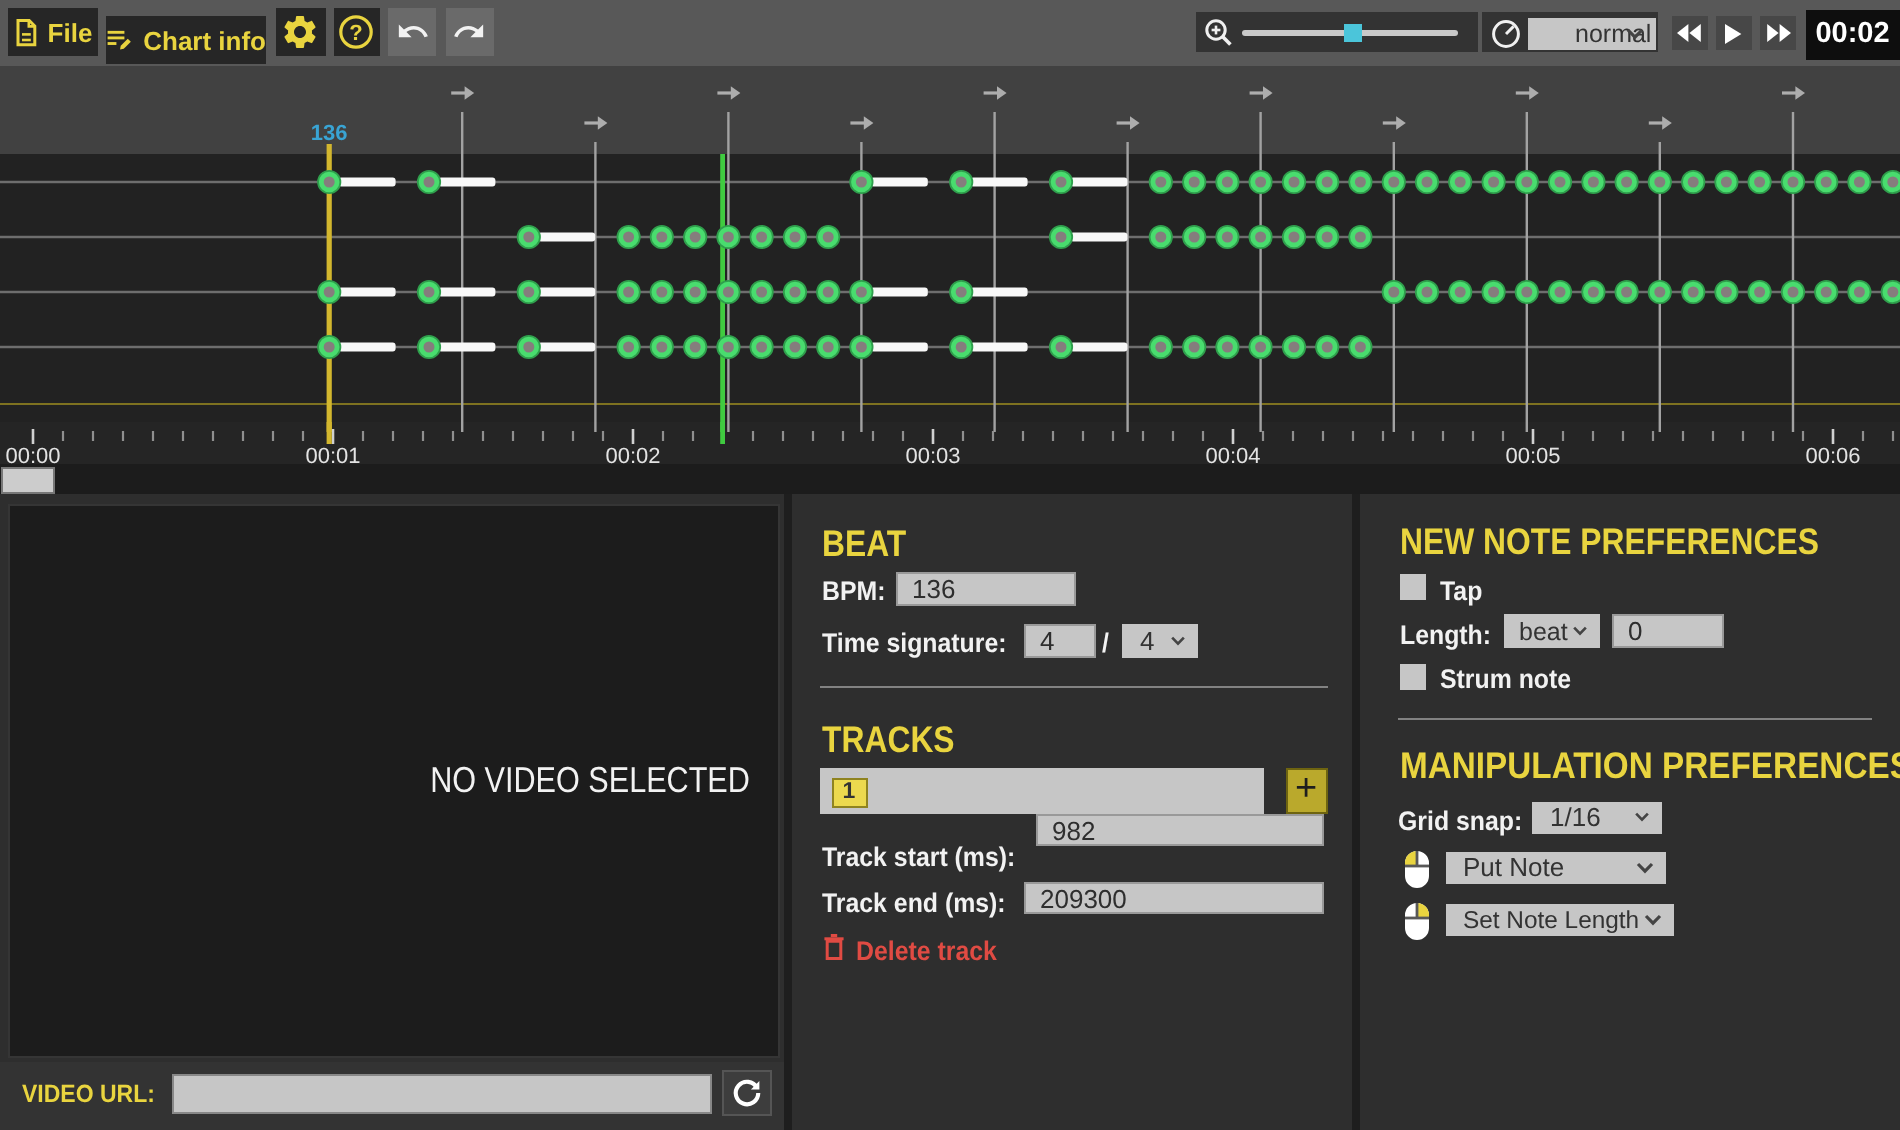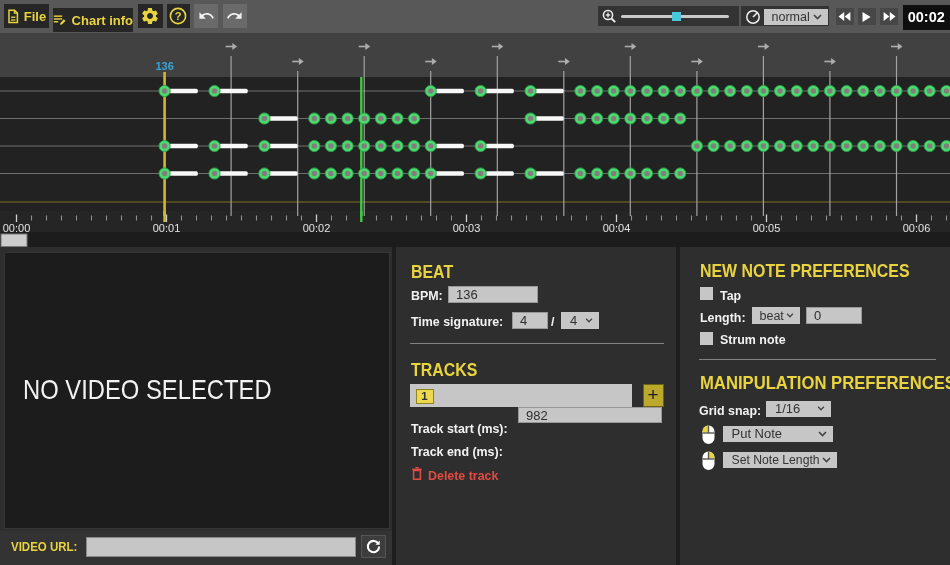--- a/index.html
+++ b/index.html
@@ -59,21 +59,21 @@
       <line x1="7" y1="4.8" x2="7" y2="9.2" stroke="#f0f0f0" stroke-width="1.3"></line>
     </svg>
 <div class="abs" style="left:621px;top:15px;width:108px;height:2.6px;background:#c9c9c9;border-radius:2px"></div>
 <div class="abs" style="left:672px;top:11.5px;width:8.6px;height:9px;background:#4bc5da"></div>
 
 <div class="abs" style="left:740.5px;top:6px;width:88.5px;height:20px;background:#333"></div>
 <svg class="abs" style="left:744.5px;top:8.5px" width="16" height="16" viewBox="0 0 16 16">
       <circle cx="8" cy="8" r="6.2" fill="none" stroke="#f0f0f0" stroke-width="1.5"></circle>
       <line x1="8" y1="8" x2="11.8" y2="4.2" stroke="#f0f0f0" stroke-width="1.5"></line>
     </svg>
-<div class="sel" style="left:763.5px;top:9px;width:64px;height:15.5px;font-size:12.5px;padding-left:8px">normal<svg width="9" height="6" viewBox="0 0 9 6">
+<div class="sel" style="left:763.5px;top:9px;width:64px;height:15.5px;font-size:12.5px;padding-left:24px">normal<svg width="9" height="6" viewBox="0 0 9 6">
         <path d="M1 1 L4.5 4.6 L8 1" fill="none" stroke="#444" stroke-width="1.6"></path>
       </svg></div>
 
 <div class="btn" style="left:836px;top:8px;width:17.5px;height:17px;background:#474747">
       <svg width="13" height="9" viewBox="0 0 13 9">
         <path d="M6.2 0 L6.2 9 L0.5 4.5 Z" fill="#fff"></path>
         <path d="M12.4 0 L12.4 9 L6.7 4.5 Z" fill="#fff"></path>
       </svg>
     </div>
 <div class="btn" style="left:857.5px;top:8px;width:18px;height:17px;background:#474747">
@@ -406,21 +406,21 @@
       <text x="616.5" y="198.5" text-anchor="middle" font-size="11" fill="#e3e3e3">00:04</text>
       <text x="766.5" y="198.5" text-anchor="middle" font-size="11" fill="#e3e3e3">00:05</text>
       <text x="916.5" y="198.5" text-anchor="middle" font-size="11" fill="#e3e3e3">00:06</text>
       <line x1="164.6" y1="178" x2="164.6" y2="189" stroke="#d3b72e" stroke-width="2.6"></line>
       <line x1="361.3" y1="178" x2="361.3" y2="189" stroke="#40cb40" stroke-width="2.4"></line>
       <rect x="1" y="201" width="26" height="12.5" fill="#cccccc" stroke="#777" stroke-width="1"></rect>
     </svg>
 <div class="abs" style="left:0;top:247px;width:950px;height:318px;background:#1e1e1e"></div>
 
 <div class="abs" style="left:0;top:247px;width:392px;height:318px;background:#2e2e2e"></div>
-<div class="abs" style="left:4px;top:252px;width:386px;height:277px;background:#1c1c1c;border:1px solid #353535;display:flex;align-items:center;justify-content:flex-start;color:#f2f2f2;font-size:28px">
+<div class="abs" style="left:4px;top:252px;width:386px;height:277px;background:#1c1c1c;border:1px solid #353535;display:flex;align-items:center;justify-content:flex-end;color:#f2f2f2;font-size:18px">
       <span style="transform:scaleX(.85);margin-top:-1px;margin-left:-4px">NO VIDEO SELECTED</span>
     </div>
 <div class="abs" style="left:0;top:531px;width:392px;height:34px;background:#333"></div>
 <div class="lbl" style="left:11px;top:540px;font-size:12.5px;color:#e9d43f">VIDEO URL:</div>
 <div class="inp" style="left:86px;top:536.5px;width:270px;height:20px;border:1px solid #888"></div>
 <div class="abs" style="left:361px;top:535px;width:24.5px;height:23px;background:#3d3d3d;border:1px solid #555;display:flex;align-items:center;justify-content:center">
       <svg width="15" height="15" viewBox="0 0 16 16">
         <path d="M13.3 5.2 A6 6 0 1 0 14 8" fill="none" stroke="#fff" stroke-width="2.2"></path>
         <path d="M14.6 1.6 L14.6 6.1 L10.1 6.1 Z" fill="#fff"></path>
       </svg>
@@ -437,20 +437,21 @@
         <path d="M1 1 L4.5 4.6 L8 1" fill="none" stroke="#444" stroke-width="1.6"></path>
       </svg></div>
 <div class="abs" style="left:410px;top:343px;width:254px;height:1px;background:#828282"></div>
 <div class="hdr" style="left:411px;top:358.5px">TRACKS</div>
 <div class="abs" style="left:410px;top:384px;width:222px;height:23px;background:#c6c6c6"></div>
 <div class="abs" style="left:415.5px;top:388.5px;width:18px;height:15.5px;background:#ecd94e;border:1px solid #8f831f;color:#333;font-size:11.5px;font-weight:bold;display:flex;align-items:center;justify-content:center">1</div>
 <div class="abs" style="left:642.5px;top:384px;width:21px;height:23px;background:#baa92c;border:1px solid #6e6410;color:#1e1e1e;font-size:19px;display:flex;align-items:center;justify-content:center;padding-bottom:2px">+</div>
 <div class="lbl" style="left:411px;top:420.5px">Track start (ms):</div>
 <div class="inp" style="left:518px;top:407px;width:144px;height:16px;border:1px solid #999">982</div>
 <div class="lbl" style="left:411px;top:443.5px">Track end (ms):</div>
+<div class="inp" style="left:512px;top:441px;width:150px;height:16px;border:1px solid #999">209300</div>
 <svg class="abs" style="left:412px;top:466.5px" width="10" height="13" viewBox="0 0 10 13">
       <path d="M1.6 3.6 L8.4 3.6 L8.4 12.3 L1.6 12.3 Z" fill="none" stroke="#e04b43" stroke-width="1.5"></path>
       <line x1="0.2" y1="2.4" x2="9.8" y2="2.4" stroke="#e04b43" stroke-width="1.5"></line>
       <line x1="3.4" y1="0.8" x2="6.6" y2="0.8" stroke="#e04b43" stroke-width="1.6"></line>
     </svg>
 <div class="lbl" style="left:428px;top:467.5px;color:#e04b43">Delete track</div>
 
 <div class="abs" style="left:680px;top:247px;width:270px;height:318px;background:#2e2e2e"></div>
 <div class="hdr" style="left:700px;top:260px">NEW NOTE PREFERENCES</div>
 <div class="chk" style="left:700px;top:287px"></div>

